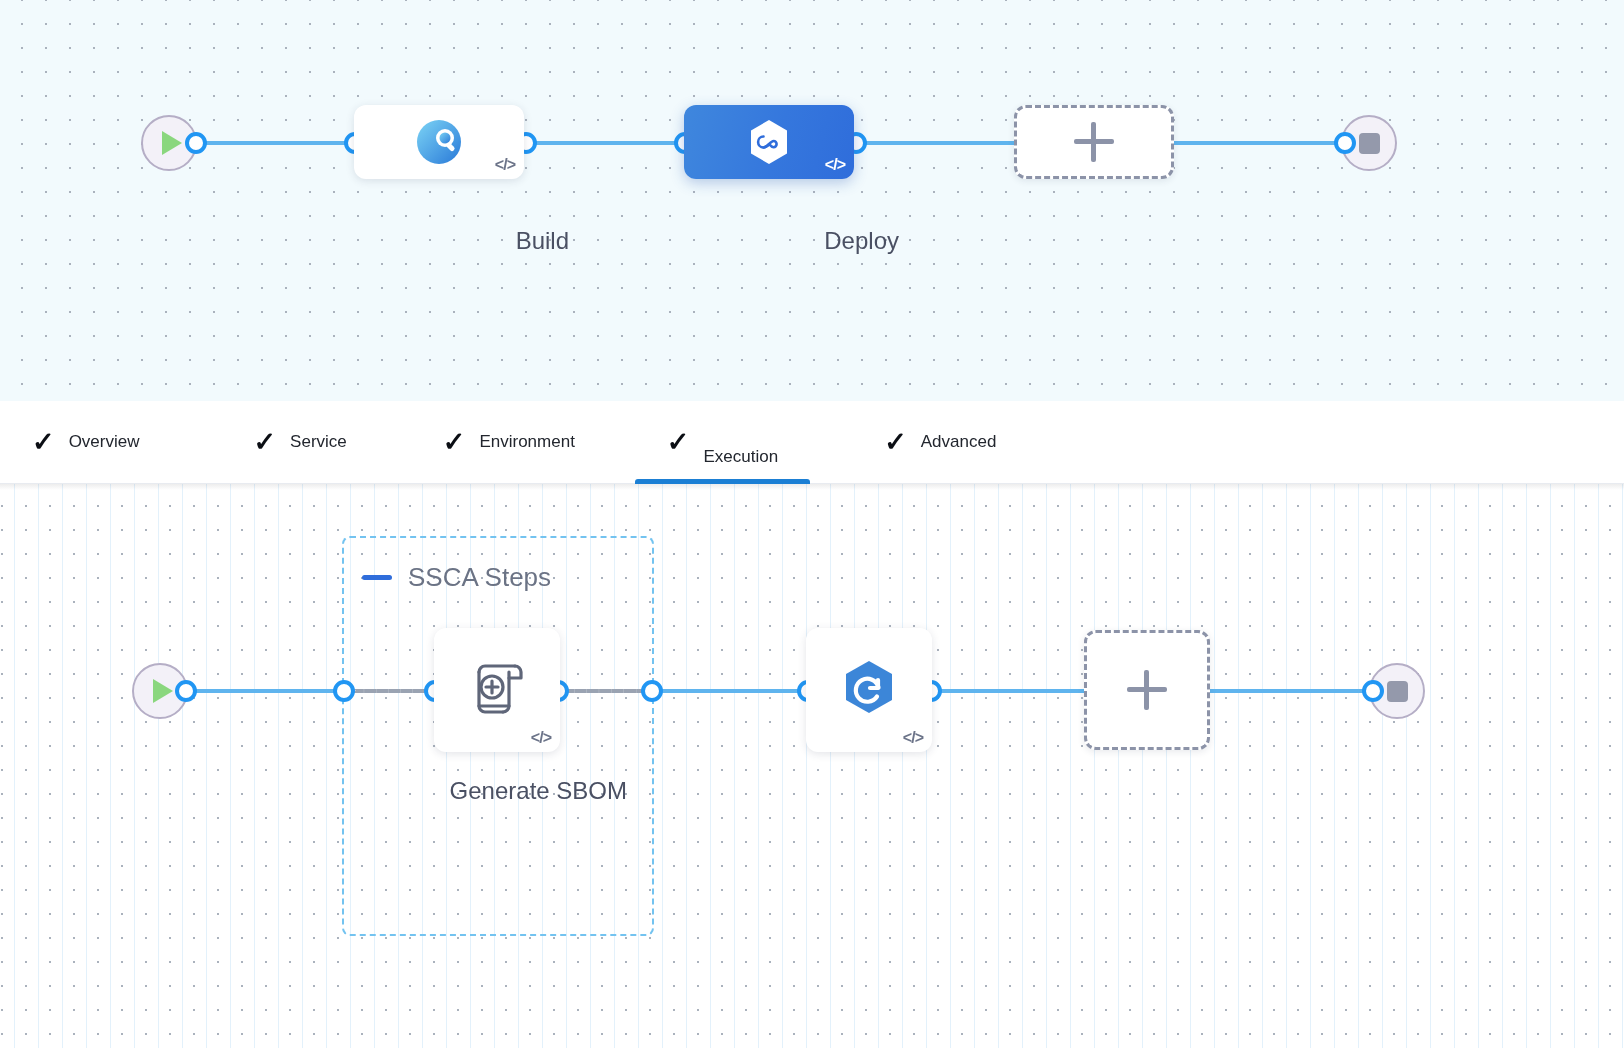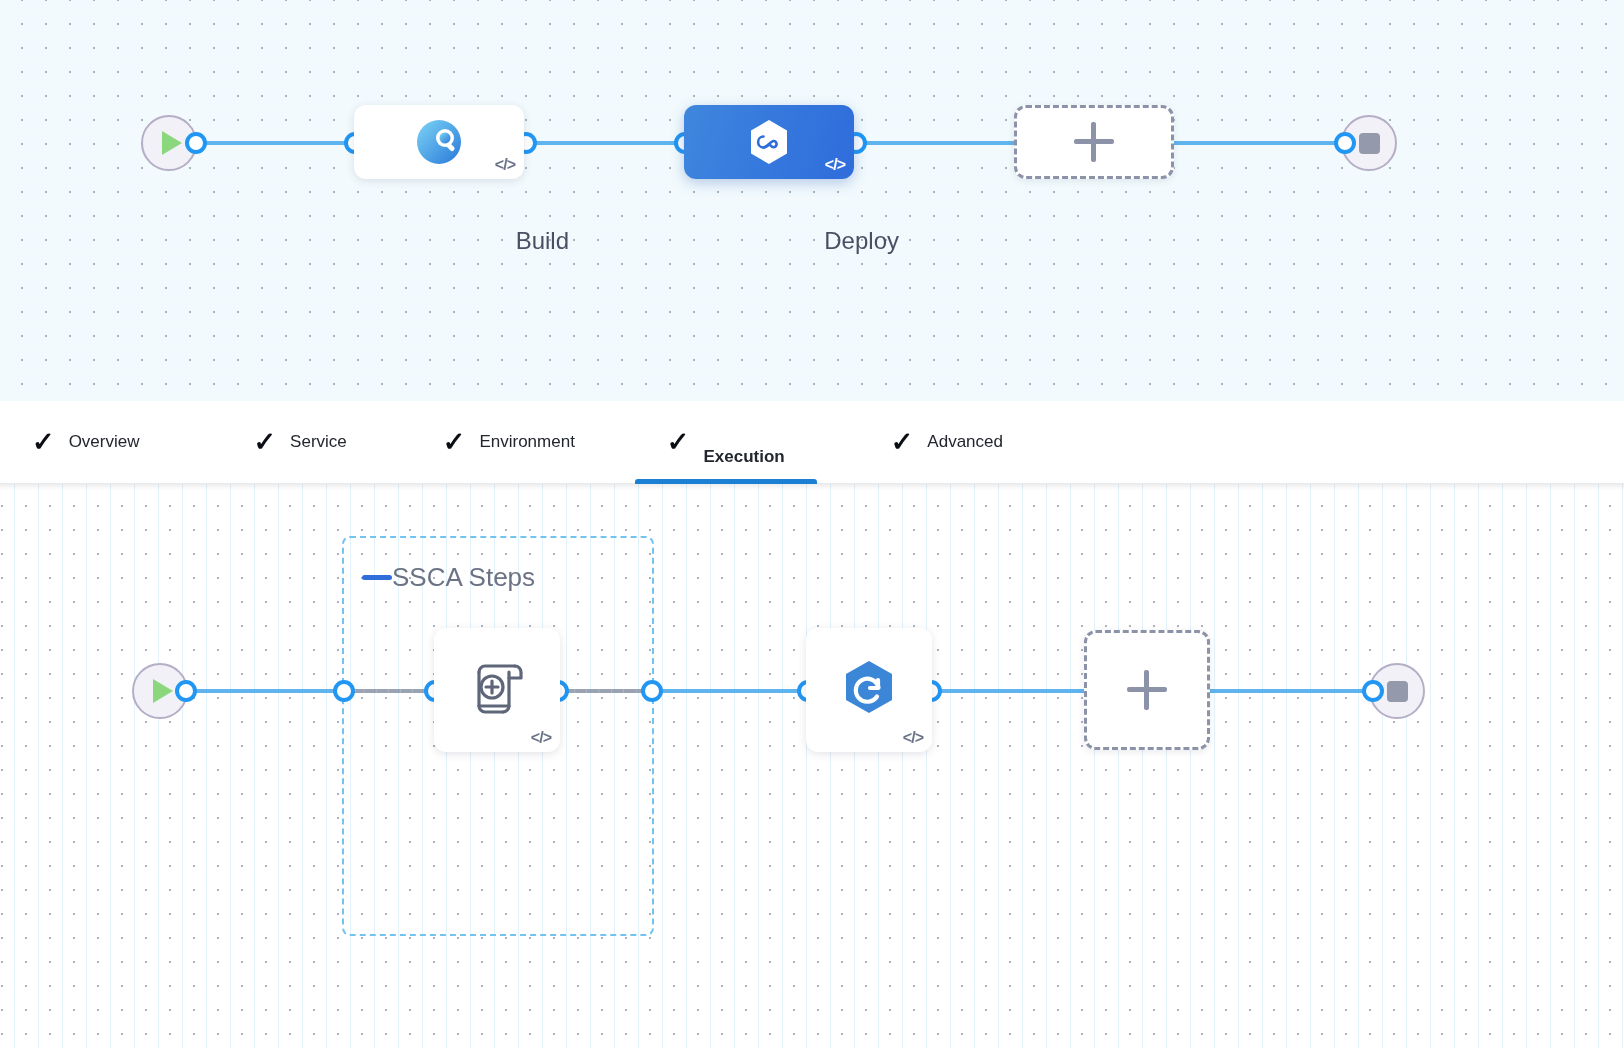--- a/index.html
+++ b/index.html
@@ -44,21 +44,21 @@
     border-bottom: 1px solid #e8ebf0;
     display: flex; align-items: center;
   }
   .tab {
     position: relative; height: 83px;
     display: flex; align-items: center; gap: 14px;
     cursor: pointer;
   }
   .tab .check { font-size: 27px; color: #0b0e14; line-height: 1; font-weight: 600;}
   .tab .tlabel { font-size: 17px; color: #22262e; white-space: nowrap; }
-  .tab.active .tlabel { font-weight: 700; margin-top: 29px; }
+  .tab.active .tlabel { font-weight: 400; margin-top: 29px; }
   .tab .underline {
     position: absolute; left: 0; right: 0; bottom: 0; height: 5px;
     background: #1b7fd4; border-radius: 3px 3px 0 0;
   }
 
   
   .edge {
     position: absolute; height: 4px; background: #5fb4ee; border-radius: 2px;
   }
   .edge.dashed {
@@ -123,21 +123,21 @@
   .node-label.muted { color: #7b8294; }
 
   
   .group-box {
     position: absolute; z-index: 2;
     border: 2px dashed #73c3f0; border-radius: 8px;
     background: rgba(255,255,255,0.0);
   }
   .group-header {
     position: absolute; z-index: 6;
-    display: flex; align-items: center; 
+    display: flex; align-items: center; gap: 16px;
   }
   .collapse-dash {
     width: 30px; height: 5px; background: #2f6ddb; border-radius: 3px;
   }
   .group-title { font-size: 26px; color: #6b7385; }
 </style>
 </head>
 <body>
 
 <div id="app">
@@ -248,20 +248,21 @@
           <path d="M54 12a6 6 0 0 1 6 6v6h-12"></path>
           <path d="M48 18v34a6 6 0 0 1-6 6"></path>
           <path d="M18 18v34h30"></path>
           <path d="M18 52a6 6 0 0 0 6 6h18"></path>
           <circle cx="31" cy="33" r="11"></circle>
           <path d="M31 27v12M25 33h12"></path>
         </g>
       </svg>
       <span class="code-badge">&lt;/&gt;</span>
     </div>
+    <div class="node-label" style="left:367px;top:288px;width:260px;">Generate SBOM</div>
     <div class="port" style="left:424px;top:196px;"></div>
     <div class="port" style="left:547px;top:196px;"></div>
     <div class="port" style="left:333px;top:196px;"></div>
     <div class="port" style="left:641px;top:196px;"></div>
 
     <div class="node" style="left:806px;top:144px;width:126px;height:124px;">
       <svg width="68" height="68" viewBox="0 0 68 68">
         <path d="M34 5 L57 18 L57 44 L34 57 L11 44 L11 18 Z" fill="#3c86d8"></path>
         <path d="M43 24 v8 h-8" fill="none" stroke="#ffffff" stroke-width="4.2" stroke-linecap="round" stroke-linejoin="round"></path>
         <path d="M43.5 31.5a11.5 11.5 0 1 0-1.5 9" fill="none" stroke="#ffffff" stroke-width="4.2" stroke-linecap="round"></path>

